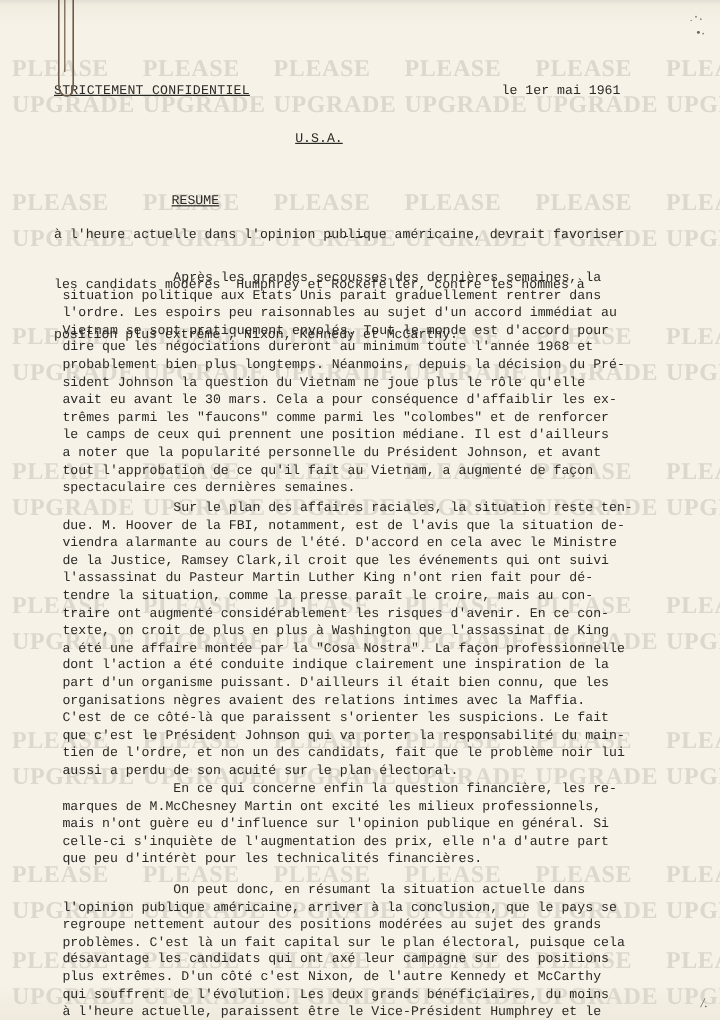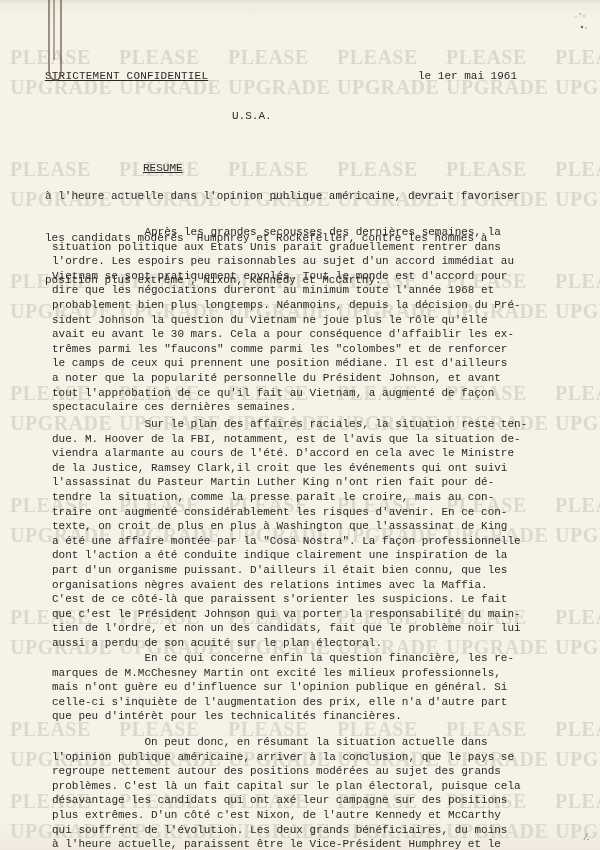--- a/index.html
+++ b/index.html
@@ -26,21 +26,22 @@
     .wm-row span { display: inline-block; width: 109px; }
     .content { position: absolute; left: 0; top: 0; width: 600px; height: 850px; z-index: 2; }
     .header-left {
       position: absolute; left: 45px; top: 70px; font-size: 11px;
       text-decoration: underline; letter-spacing: 0.2px;
     }
     .header-right {
       position: absolute; left: 418px; top: 70px; font-size: 11px;
     }
     .section-title {
-      position: absolute; left: 232px; top: 110px; font-size: 11px;
+      position: absolute; left: 246px; top: 110px; font-size: 11px;
+      text-decoration: underline;
     }
     .summary {
       position: absolute; left: 45px; top: 133px; width: 540px;
       font-size: 11px; line-height: 14px; white-space: pre;
     }
     .separator {
       position: absolute; left: 272px; top: 192px; font-size: 11px;
     }
     .para {
       position: absolute; left: 52px; width: 540px;

